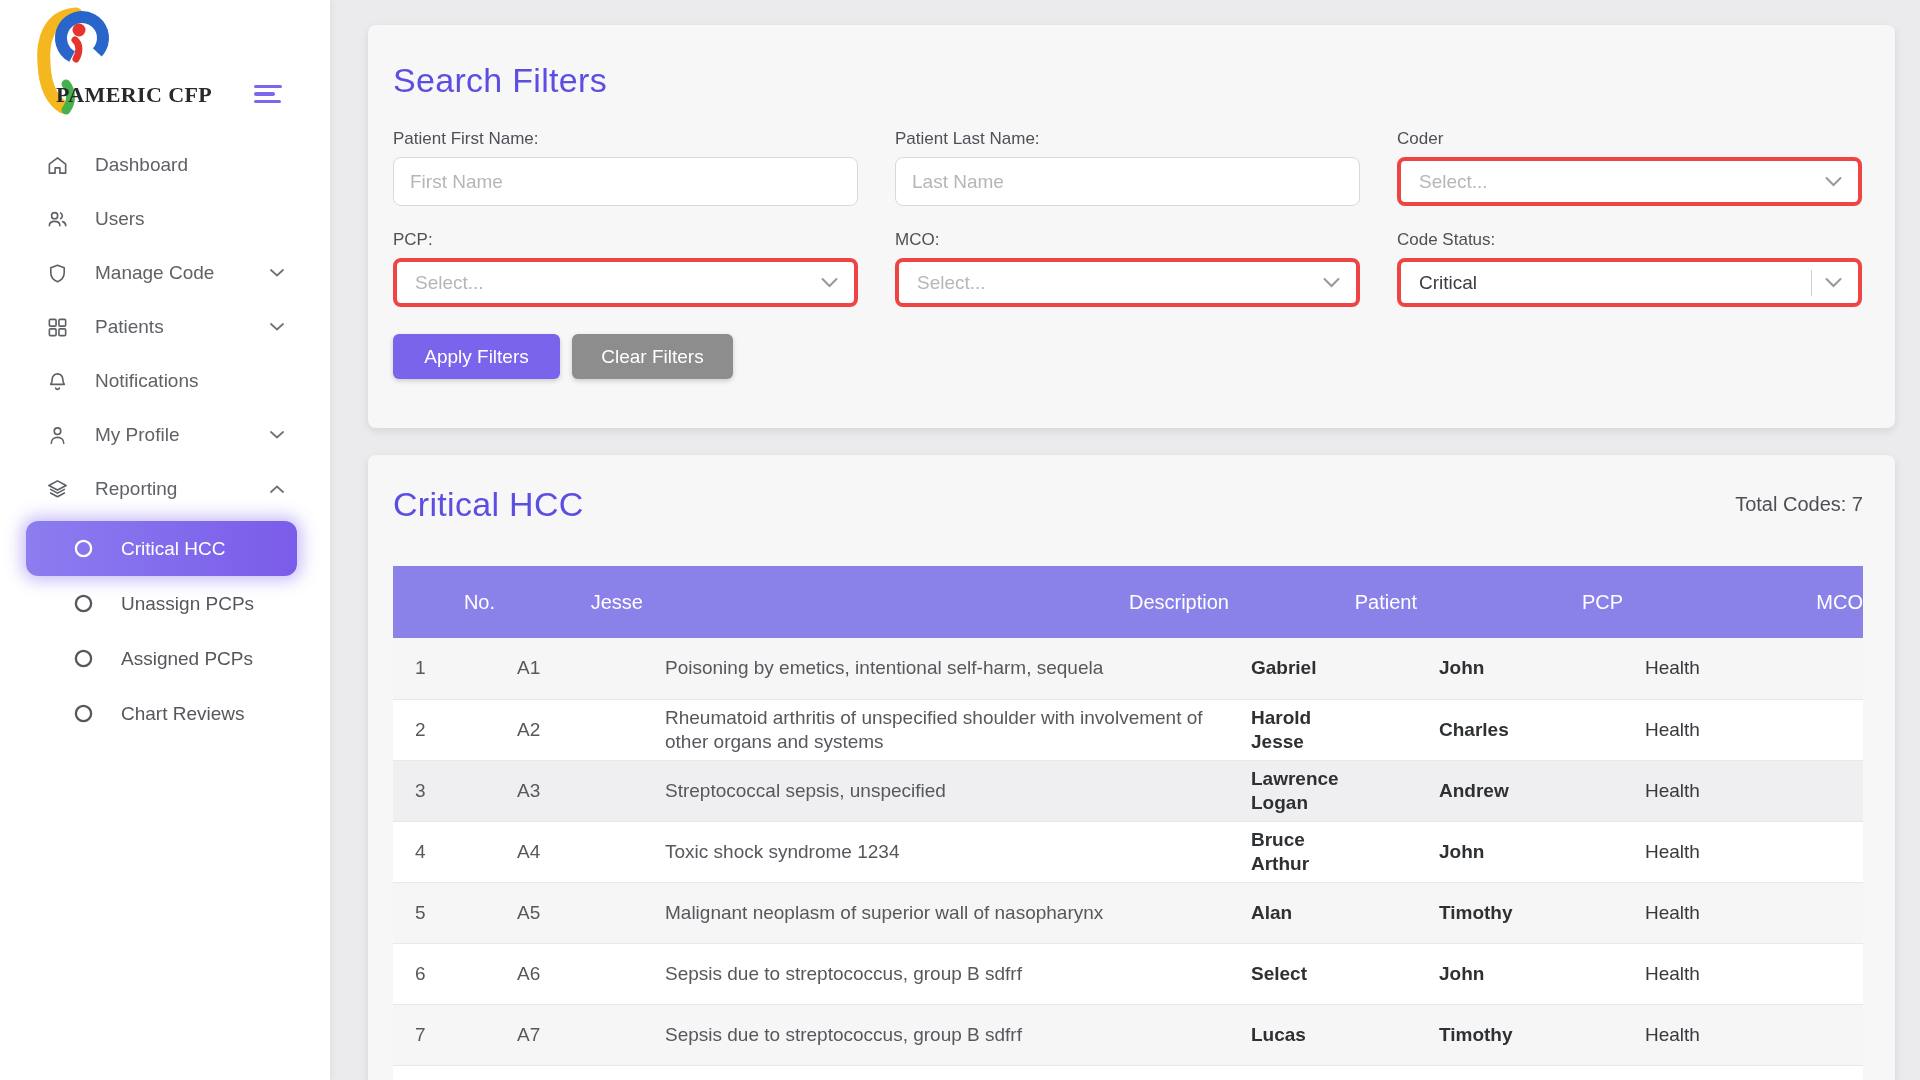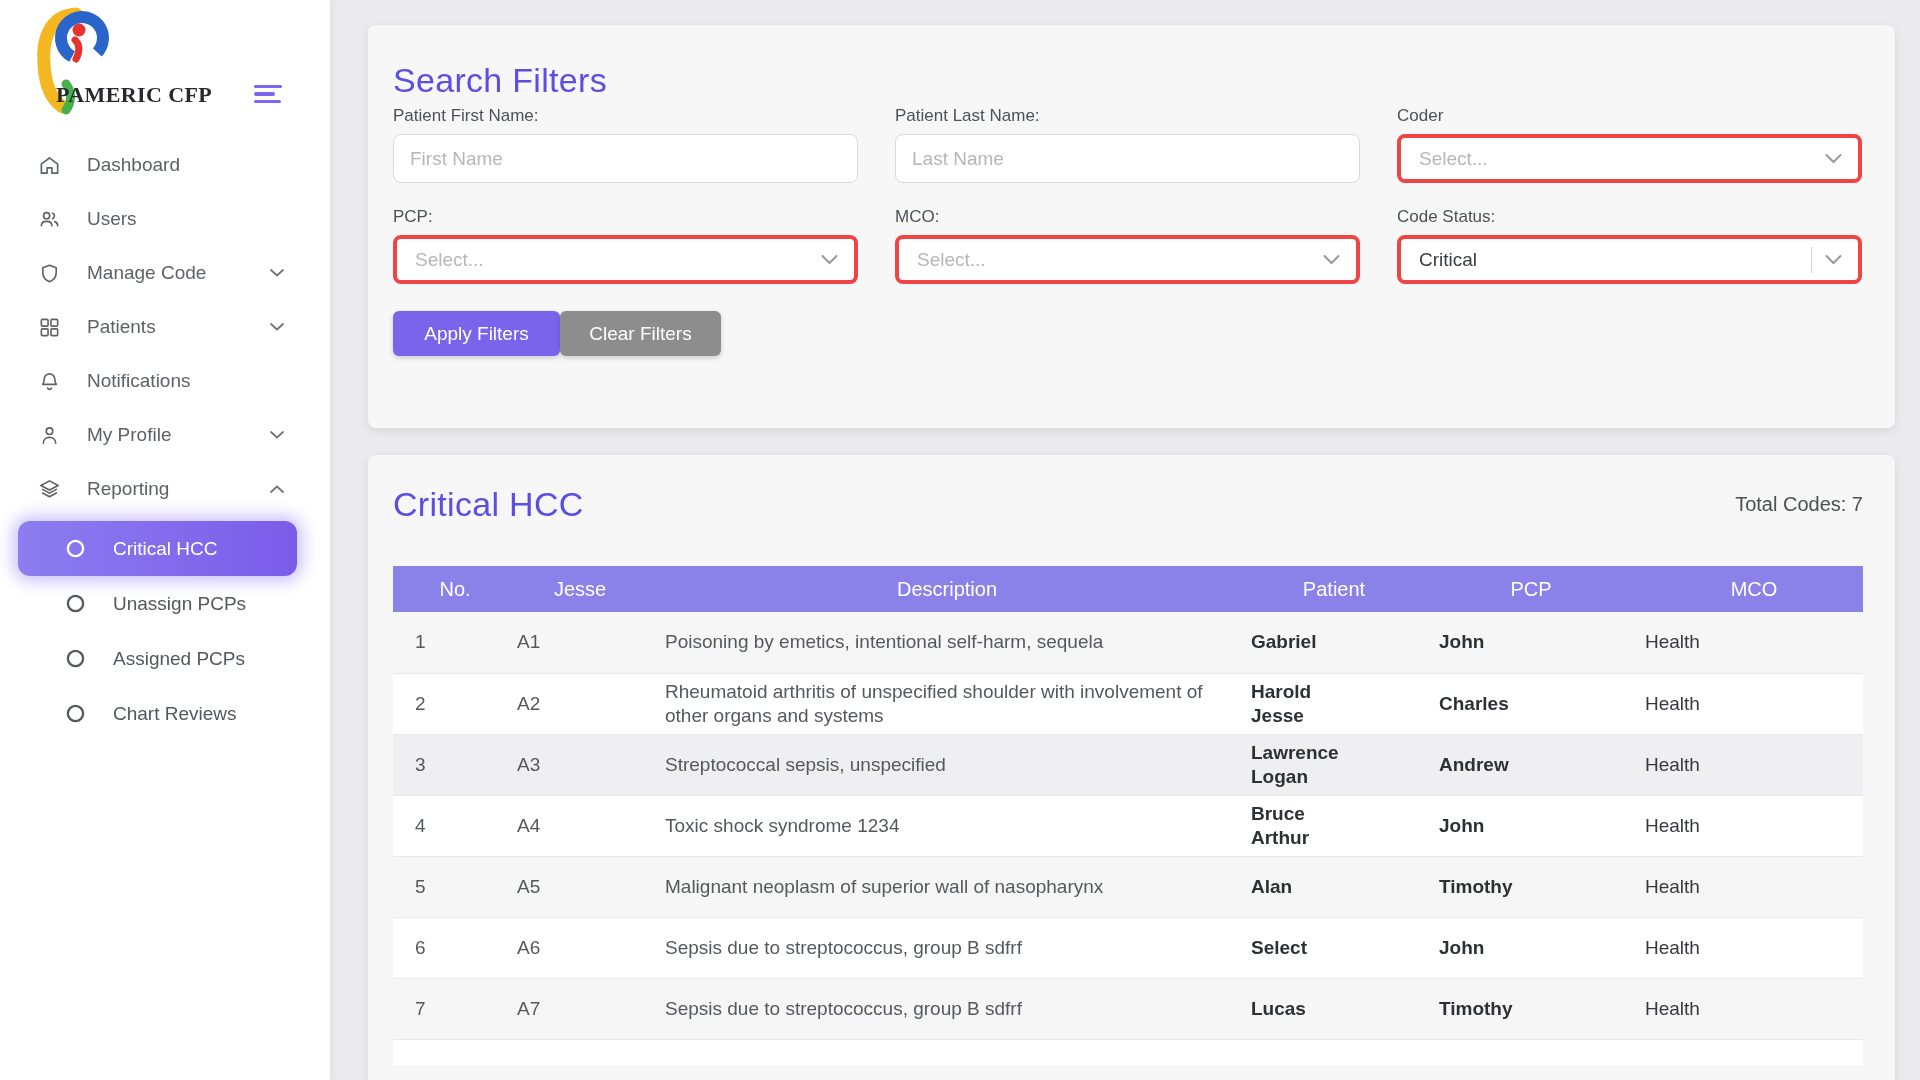--- a/index.html
+++ b/index.html
@@ -25,21 +25,21 @@
   }
   .hamburger {
     position:absolute; left:254px; top:85px; width:30px; height:22px;
     background:none; border:none; padding:0; cursor:pointer;
   }
   .hamburger span { display:block; height:3.4px; border-radius:2px; background:#7b66ee; margin-bottom:4.1px; }
   .hamburger span:nth-child(1){ width:28px; }
   .hamburger span:nth-child(2){ width:21px; }
   .hamburger span:nth-child(3){ width:27px; }
 
-  .nav { margin-top:10px; }
+  .nav { margin-top:10px;margin-left:8px; }
   .nav-item {
     position:relative; height:54px; display:flex; align-items:center;
     padding-left:38px; color:#5e6165; cursor:pointer;
   }
   .nav-item .nicon { width:23px; height:23px; display:flex; color:#5e6165; }
   .nav-item .nlabel { margin-left:26px; font-size:19px; }
   .nav-item .chev { position:absolute; right:46px; top:50%; transform:translateY(-50%); color:#6f7378; display:flex; }
 
   .subnav { margin-top:5px; }
   .subnav-item {
@@ -65,55 +65,55 @@
   }
   .card-title {
     margin:0; font-size:34px; font-weight:500; letter-spacing:.3px;
     color:var(--accent); line-height:1.15;
   }
 
   .filters-card { height:403px;border-radius:8px; }
   .filters-card .card-title { padding-top:36px; }
   .filter-grid {
     display:grid; grid-template-columns:465px 465px 465px;
-    column-gap:37px; row-gap:24px; margin-top:6px;
+    column-gap:37px; row-gap:24px; margin-top:29px;
   }
   .field label { display:block; font-size:17px; color:#4d5156; margin-bottom:8px; }
   .text-input {
     width:100%; height:49px; border:1px solid #d9d9dc; border-radius:8px;
     background:#fff; padding:0 16px; font-size:19px; color:#3a3d41;
     font-family:inherit; outline:none;
   }
   .text-input::placeholder { color:#b6b6ba; }
   .select-box {
     height:49px; border:4px solid #ef4444; border-radius:8px; background:#fff;
     display:flex; align-items:center; padding:0 16px 0 18px; cursor:pointer;
   }
   .sel-text  { font-size:19px; color:#b6b6ba; flex:1; }
   .sel-value { font-size:19px; color:#3a3d41; flex:1; }
   .sep { width:1px; height:26px; background:#cfcfd4; margin-right:13px; }
   .chev-svg { color:#97979c; display:flex; }
 
-  .btn-row { margin-top:27px; display:flex; gap:0; }
+  .btn-row { margin-top:27px; display:flex; gap:12px; }
   .btn {
     height:45px; border:none; border-radius:6px; color:#fff;
     font-size:19px; font-weight:500; font-family:inherit; cursor:pointer;
     box-shadow:0 2px 5px rgba(0,0,0,.18);
   }
   .btn-apply { width:167px; background:var(--apply-button); }
   .btn-clear { width:161px; background:var(--clear-button); }
 
   .table-card { margin-top:27px; height:640px; }
   .table-head-row { display:flex; justify-content:space-between; align-items:center; padding-top:30px; }
   .total-label { font-size:20px; color:#4c4f54; }
 
   table.hcc { margin-top:42px; border-collapse:collapse; width:1470px; table-layout:fixed; }
   .hcc th {
-    background:var(--table-header); height:46px; color:#fff;
-    font-weight:400; font-size:20px; text-align:center; padding:0 0 0 22px;
+    background:var(--table-header); height:72px; color:#fff;
+    font-weight:400; font-size:20px; text-align:right; padding:0 0 0 22px;
   }
   .hcc td {
     height:61px; font-size:19px; color:#55585c;
     padding:2px 24px 2px 22px; vertical-align:middle; line-height:1.25;
   }
   .hcc td.name { color:#2e3134; font-weight:bold; }
   .hcc td.mco  { color:#37393d; }
   .hcc tbody tr { border-bottom:1px solid #e8e8ea; }
   .hcc tbody tr:nth-child(odd)  { background:#f6f6f7; }
   .hcc tbody tr:nth-child(even) { background:#ffffff; }

